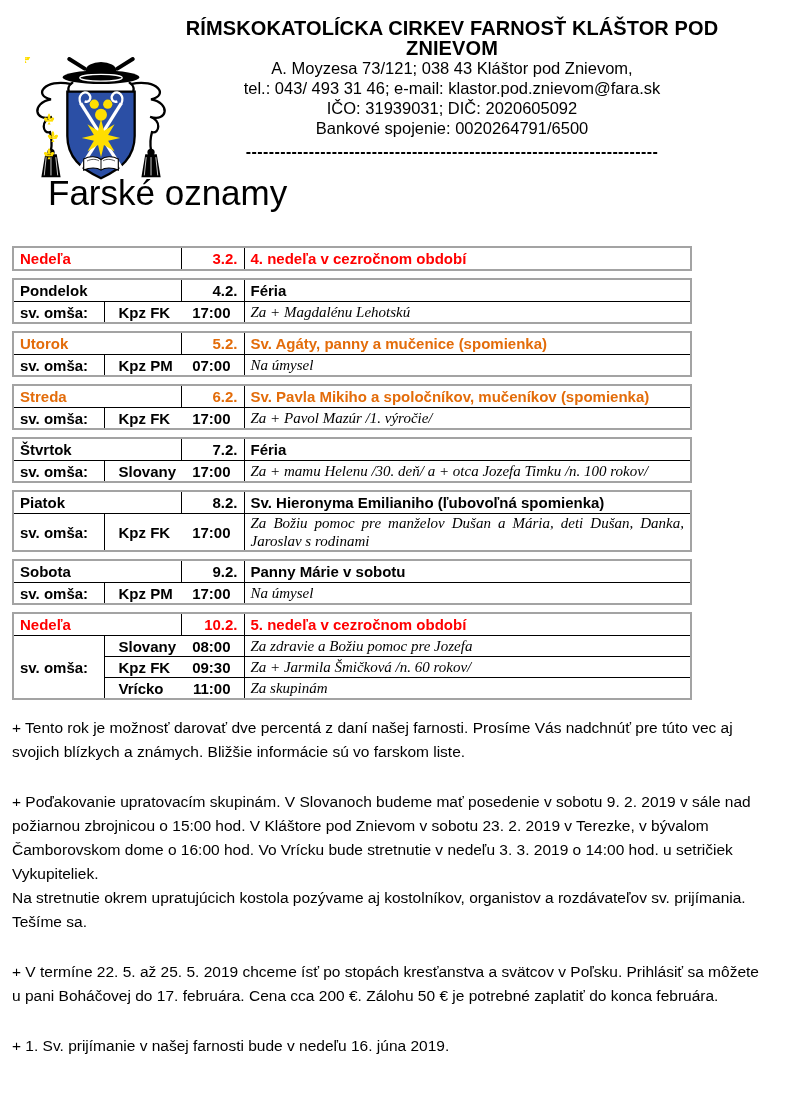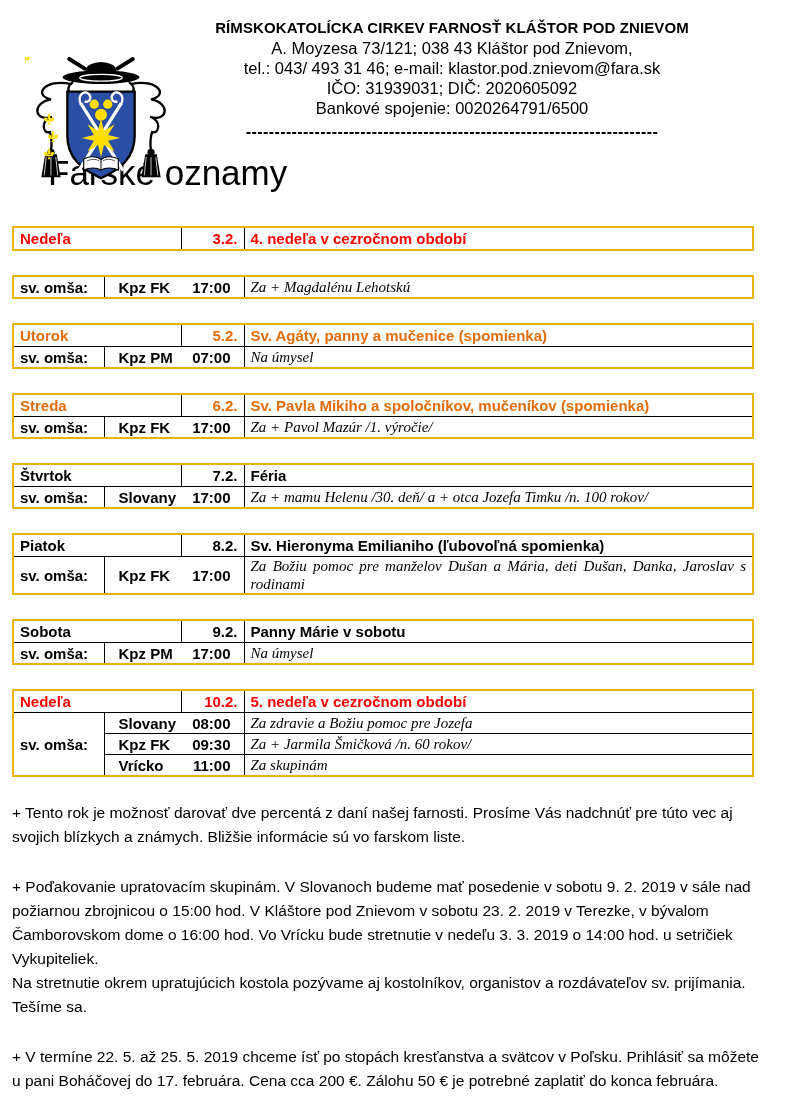--- a/index.html
+++ b/index.html
@@ -6,28 +6,28 @@
   body{
     width:790px;height:1117px;background:#ffffff;color:#000;
     font-family:"Liberation Sans",sans-serif;position:relative;overflow:hidden;
   }
   :root{--red:#FF0000;--orange:#E36C0A;--blue:#2B4FA5;--yellow:#FFDE00}
 
   
   .letterhead{position:relative;padding-top:18px}
   .logo{position:absolute;left:25px;top:57px;width:152px;height:131px}
   .head-lines{margin-left:172px;width:560px;text-align:center}
-  .org{font-weight:bold;font-size:15px;line-height:20px;letter-spacing:.1px}
+  .org{font-weight:bold;font-size:20px;line-height:20px;letter-spacing:.1px}
   .hline{font-size:16.5px;line-height:20px}
   .dashes{font-size:16px;font-weight:bold;line-height:18px;margin-top:5px;letter-spacing:.4px;white-space:nowrap}
   .title{margin:7px 0 0 48px;width:742px;text-align:left;font-size:35px;line-height:50px;font-weight:400}
 
   
   .schedule{margin:28px 12px 0 12px}
-  table.block{width:742px;border-collapse:collapse;table-layout:fixed;margin-bottom:24px;border:2px solid #eab308}
+  table.block{width:680px;border-collapse:collapse;table-layout:fixed;margin-bottom:7px;border:2px solid #a3a3a3}
   table.block td{border:1px solid #000;padding:0 6px;vertical-align:middle;overflow:hidden}
   tr.day-row td{height:21px;font-weight:bold;font-size:15px;line-height:18px}
   td.date{text-align:right}
   td.label{font-weight:700;font-size:14.5px}
   tr.mass-row td{height:20px;font-size:15px}
   td.place-time{font-weight:bold;padding:0}
   .pt{display:flex;justify-content:space-between;padding:0 7px 0 8px}
   td.intent{
     font-family:"Liberation Serif",serif;font-style:italic;font-weight:400;
     font-size:15.5px;line-height:18px;text-align:justify;padding:1px 8px;
@@ -127,20 +127,25 @@
       </tbody>
     </table>
     <table class="block">
       <colgroup>
         <col style="width: 91px;">
         <col style="width: 77px;">
         <col style="width: 63px;">
         <col>
       </colgroup>
       <tbody>
+        <tr class="day-row c-black">
+          <td colspan="2" class="day">Pondelok</td>
+          <td class="date">4.2.</td>
+          <td class="feast">Féria</td>
+        </tr>
         <tr class="mass-row">
           <td class="label" rowspan="1">sv. omša:</td>
           <td colspan="2" class="place-time">
             <div class="pt">
               <span>Kpz FK</span>
               <span>17:00</span>
             </div>
           </td>
           <td class="intent">Za + Magdalénu Lehotskú</td>
         </tr>

